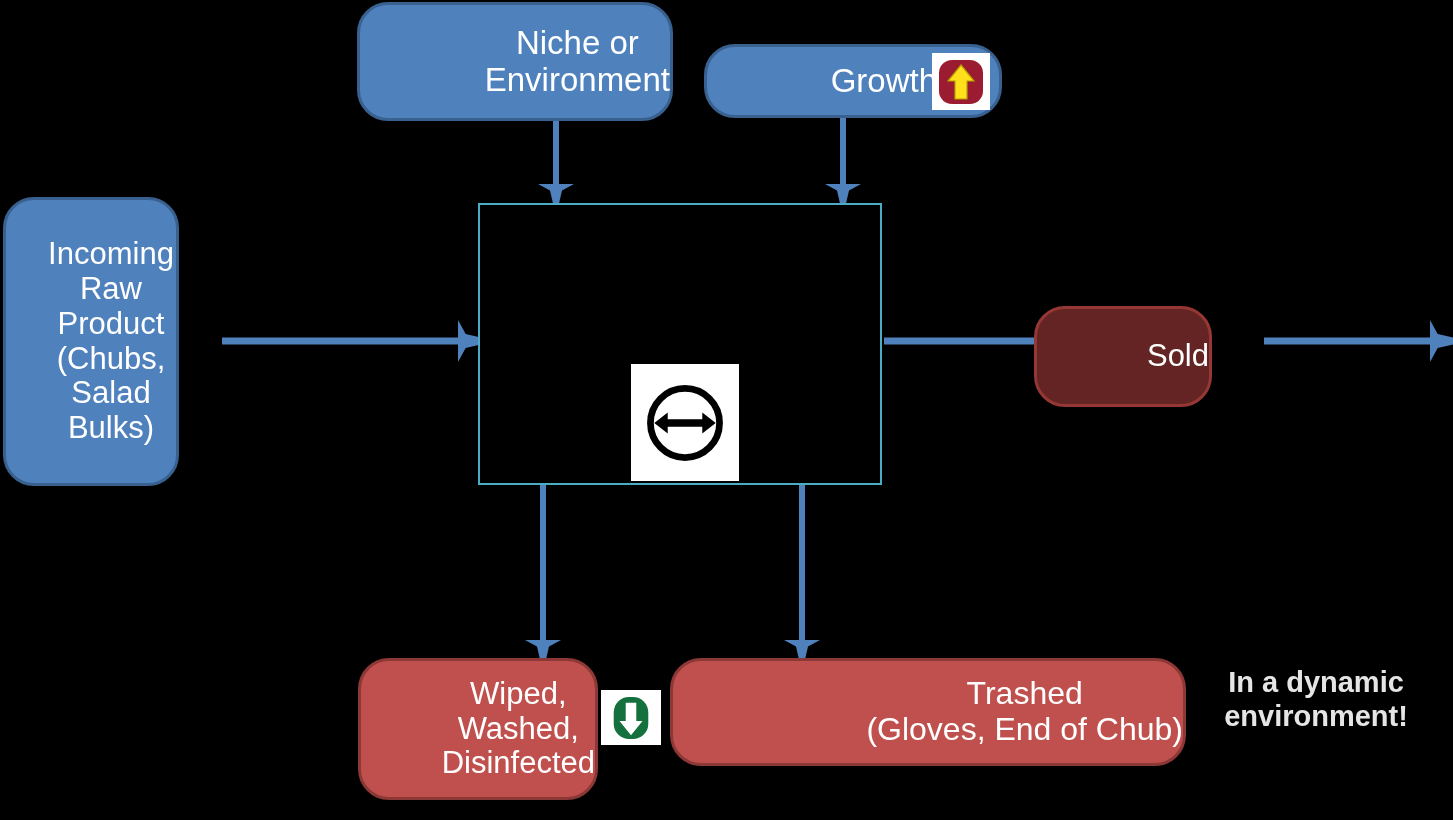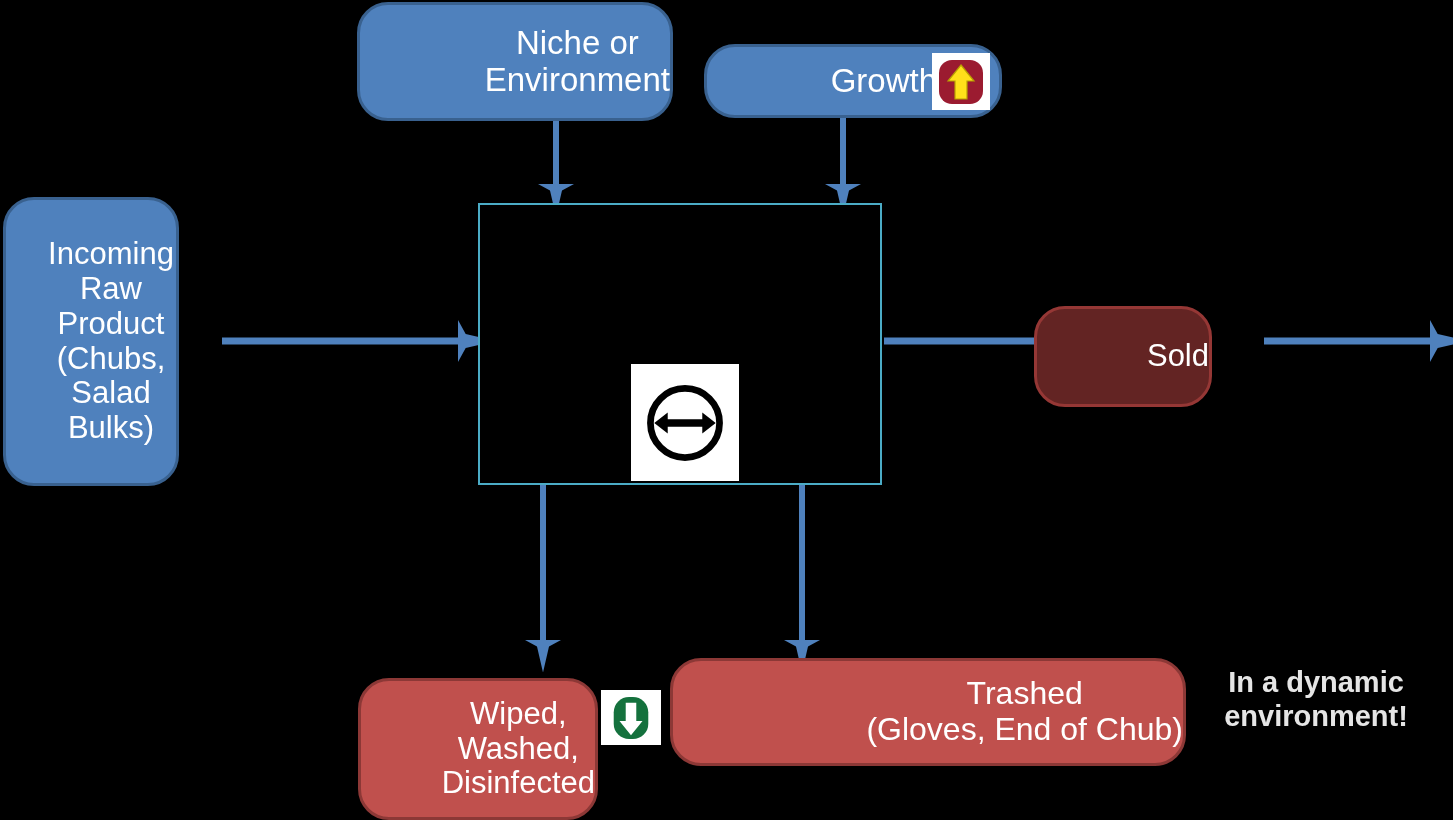--- a/index.html
+++ b/index.html
@@ -147,21 +147,21 @@
     <svg width="96" height="96" viewBox="0 0 100 100">
       <circle cx="50" cy="50" r="36" fill="#ffffff" stroke="#000000" stroke-width="7"></circle>
       <path d="M18 50 L32 39 L32 46 L68 46 L68 39 L82 50 L68 61 L68 54 L32 54 L32 61 Z" fill="#000000"></path>
     </svg>
   </div>
 
   <div class="node maroon-box" style="left:1034px; top:290px; width:178px; height:101px; font-size:31px;margin-top:16px;">
     <span class="label">Sold</span>
   </div>
 
-  <div class="node red-box" style="left:358px; top:678px; width:240px; height:142px; font-size:31px;">
+  <div class="node red-box" style="left:358px; top:658px; width:240px; height:142px; font-size:31px;">
     <span class="label">Wiped,
 Washed,
 Disinfected</span>
   </div>
 
   <div class="icon-chip" style="left:601px; top:690px; width:60px; height:55px;">
     <svg width="48" height="48" viewBox="0 0 50 50">
       <rect x="7" y="3" width="36" height="44" rx="16" ry="16" fill="#14713D"></rect>
       <path d="M25 43 L13 28 L19.5 28 L19.5 9 L30.5 9 L30.5 28 L37 28 Z" fill="#FFFFFF"></path>
     </svg>

